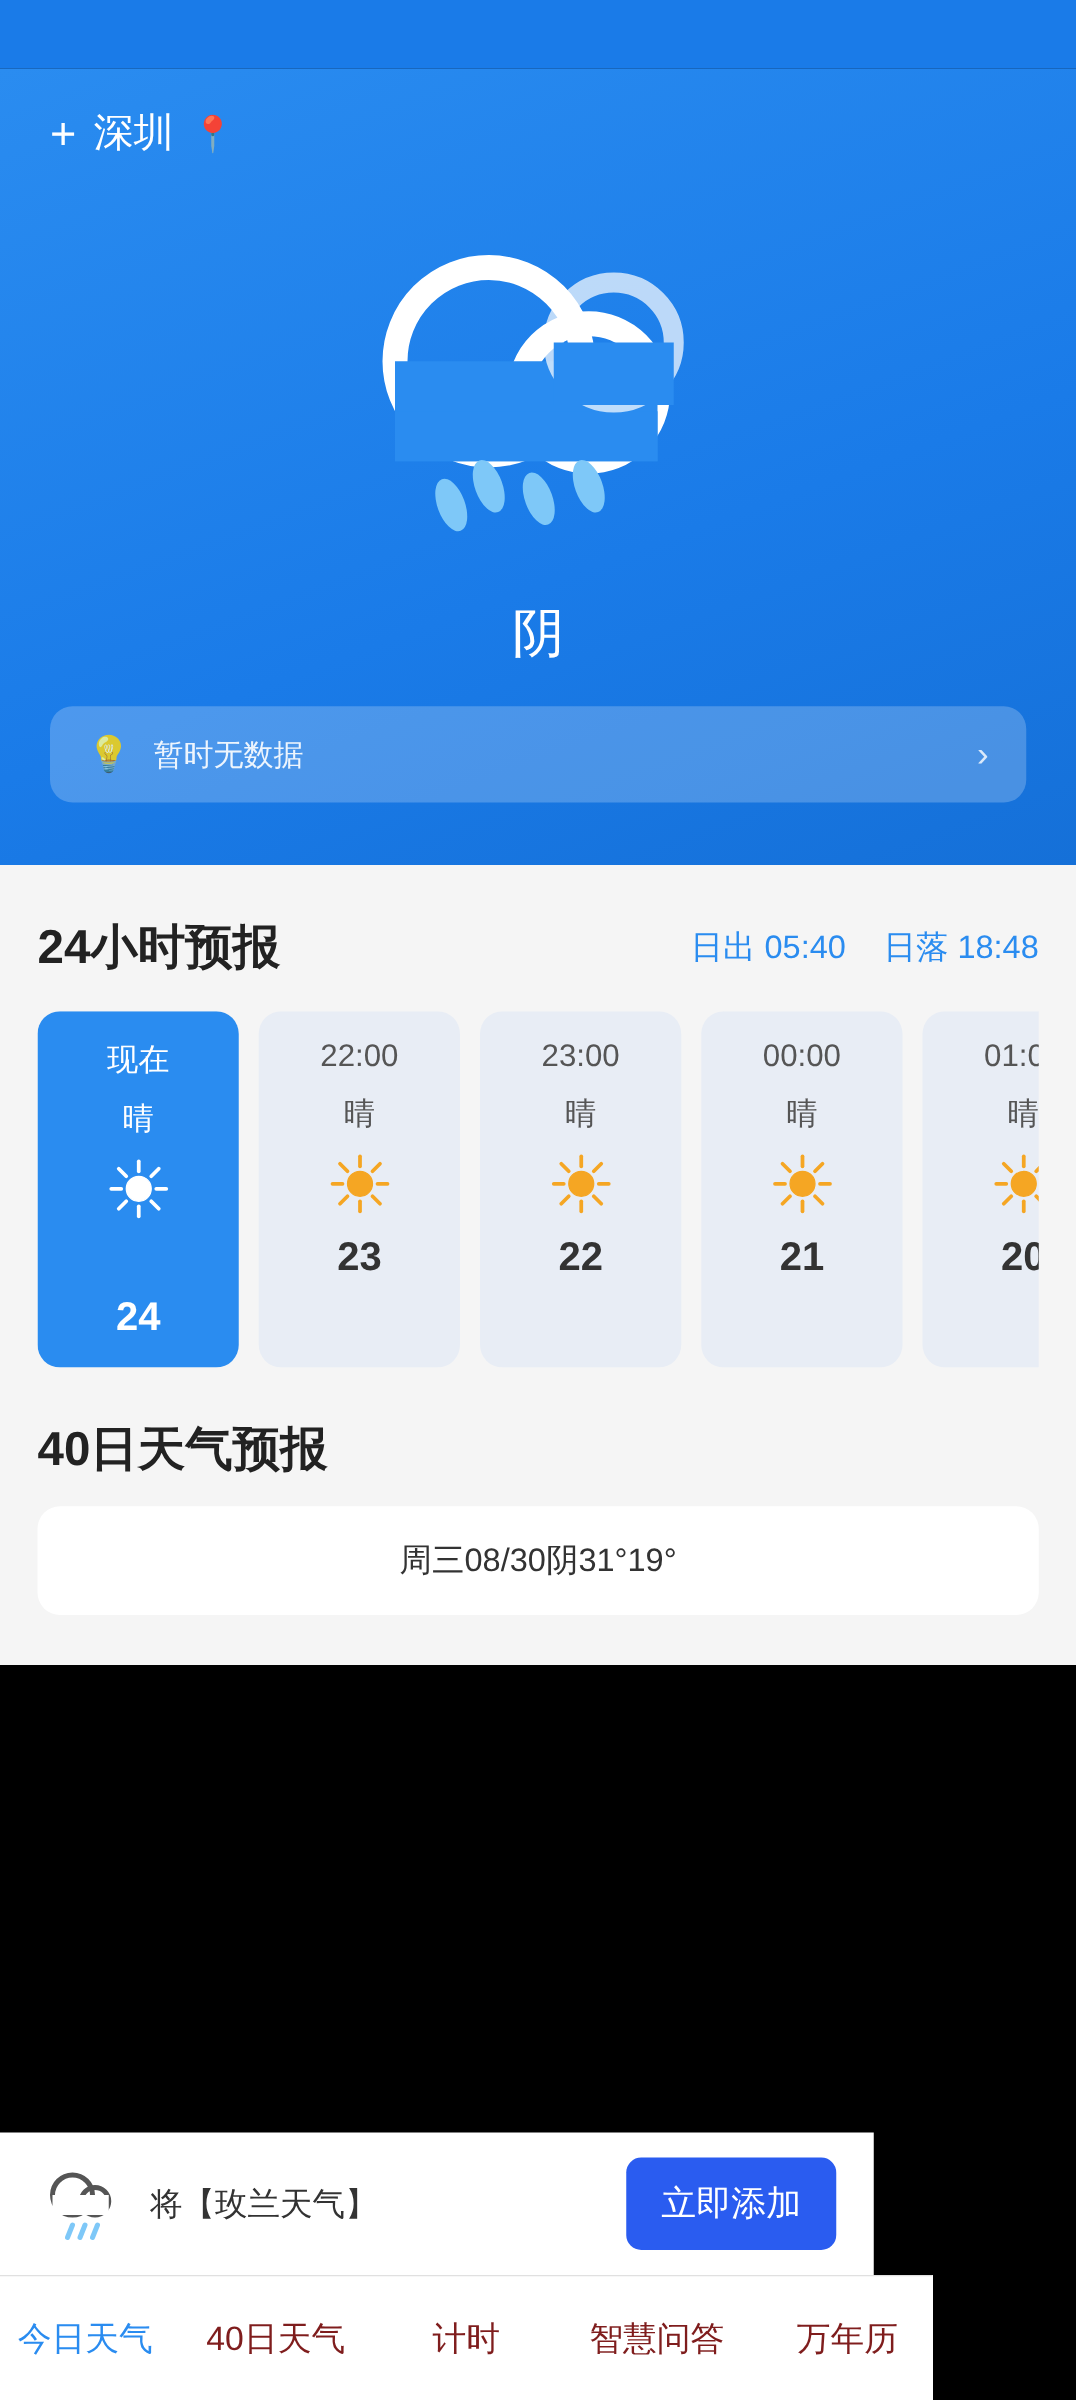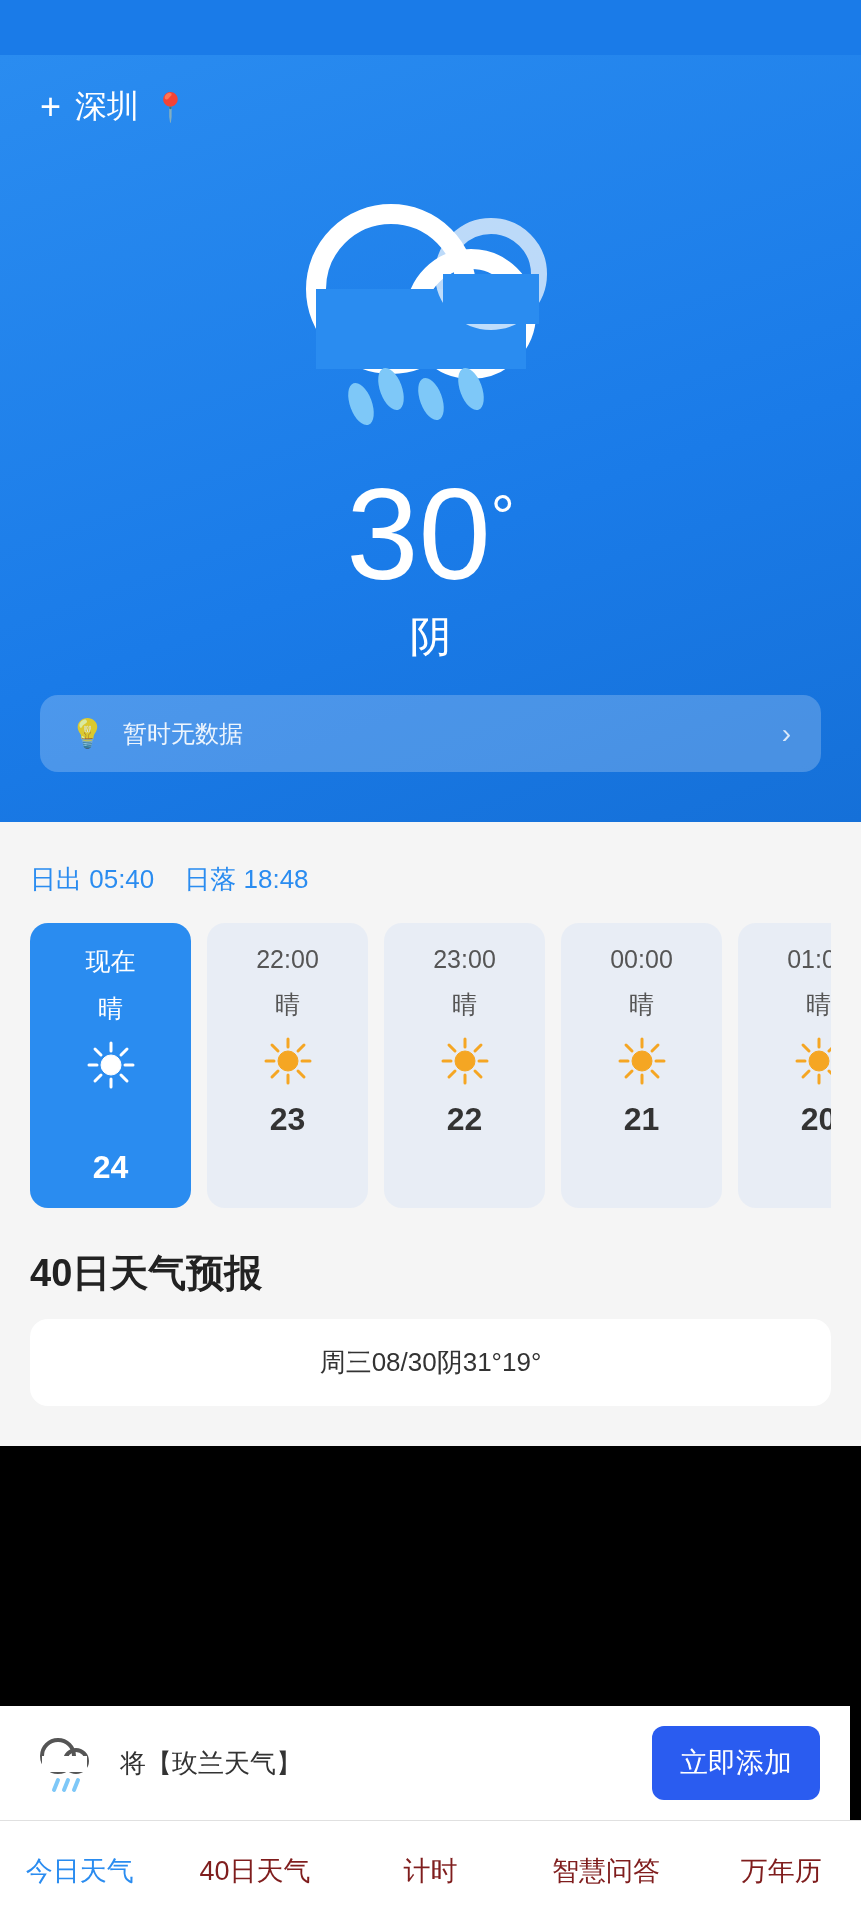--- a/index.html
+++ b/index.html
@@ -239,21 +239,21 @@
       justify-content: center;
       font-size: 26px;
       color: #333;
     }
 
     
     .add-banner {
       position: fixed;
       bottom: 100px;
       left: 0;
-      width: 850px;
+      width: 699px;
       background: white;
       display: flex;
       align-items: center;
       padding: 20px 30px;
       gap: 20px;
       box-shadow: 0 -2px 10px rgba(0,0,0,0.1);
     }
 
     .banner-cloud-icon {
       width: 70px;
@@ -286,21 +286,21 @@
       font-weight: 500;
       cursor: pointer;
       white-space: nowrap;
     }
 
     
     .bottom-nav {
       position: fixed;
       bottom: 0;
       left: 0;
-      width: 861px;
+      width: 746px;
       height: 100px;
       background: white;
       display: flex;
       align-items: center;
       border-top: 1px solid #e0e0e0;
       gap: 16px;
     }
 
     .nav-item {
       flex: 1;
@@ -342,40 +342,37 @@
       <circle cx="230" cy="95" r="48" fill="none" stroke="rgba(255,255,255,0.7)" stroke-width="16"></circle>
       <rect x="182" y="95" width="96" height="50" fill="#2a8cf0"></rect>
 
       <ellipse cx="130" cy="210" rx="11" ry="22" fill="#7ec8f8" transform="rotate(-20 130 210)"></ellipse>
       <ellipse cx="170" cy="220" rx="11" ry="22" fill="#7ec8f8" transform="rotate(-20 170 220)"></ellipse>
       <ellipse cx="210" cy="210" rx="11" ry="22" fill="#7ec8f8" transform="rotate(-20 210 210)"></ellipse>
       <ellipse cx="100" cy="225" rx="11" ry="22" fill="#7ec8f8" transform="rotate(-20 100 225)"></ellipse>
     </svg>
   </div>
 
-  <div class="temperature">
-    <span class="temp-number">30</span>
-    <span class="temp-degree">°</span>
-  </div>
 
   <div class="weather-desc">阴</div>
 
   <div class="info-card">
     <div class="info-card-left">
       <span class="bulb-icon">💡</span>
       <span class="info-card-text">暂时无数据</span>
     </div>
     <span class="chevron-icon">›</span>
   </div>
 </div>
 
 <div class="weather-detail">
 
   <div>
     <div class="section-header">
+      <span class="section-title">24小时预报</span>
       <div class="sun-info">
         <span>日出 05:40</span>
         <span>日落 18:48</span>
       </div>
     </div>
 
     <div class="hourly-scroll">
 
       <div class="hourly-card active">
         <span class="hourly-time">现在</span>

